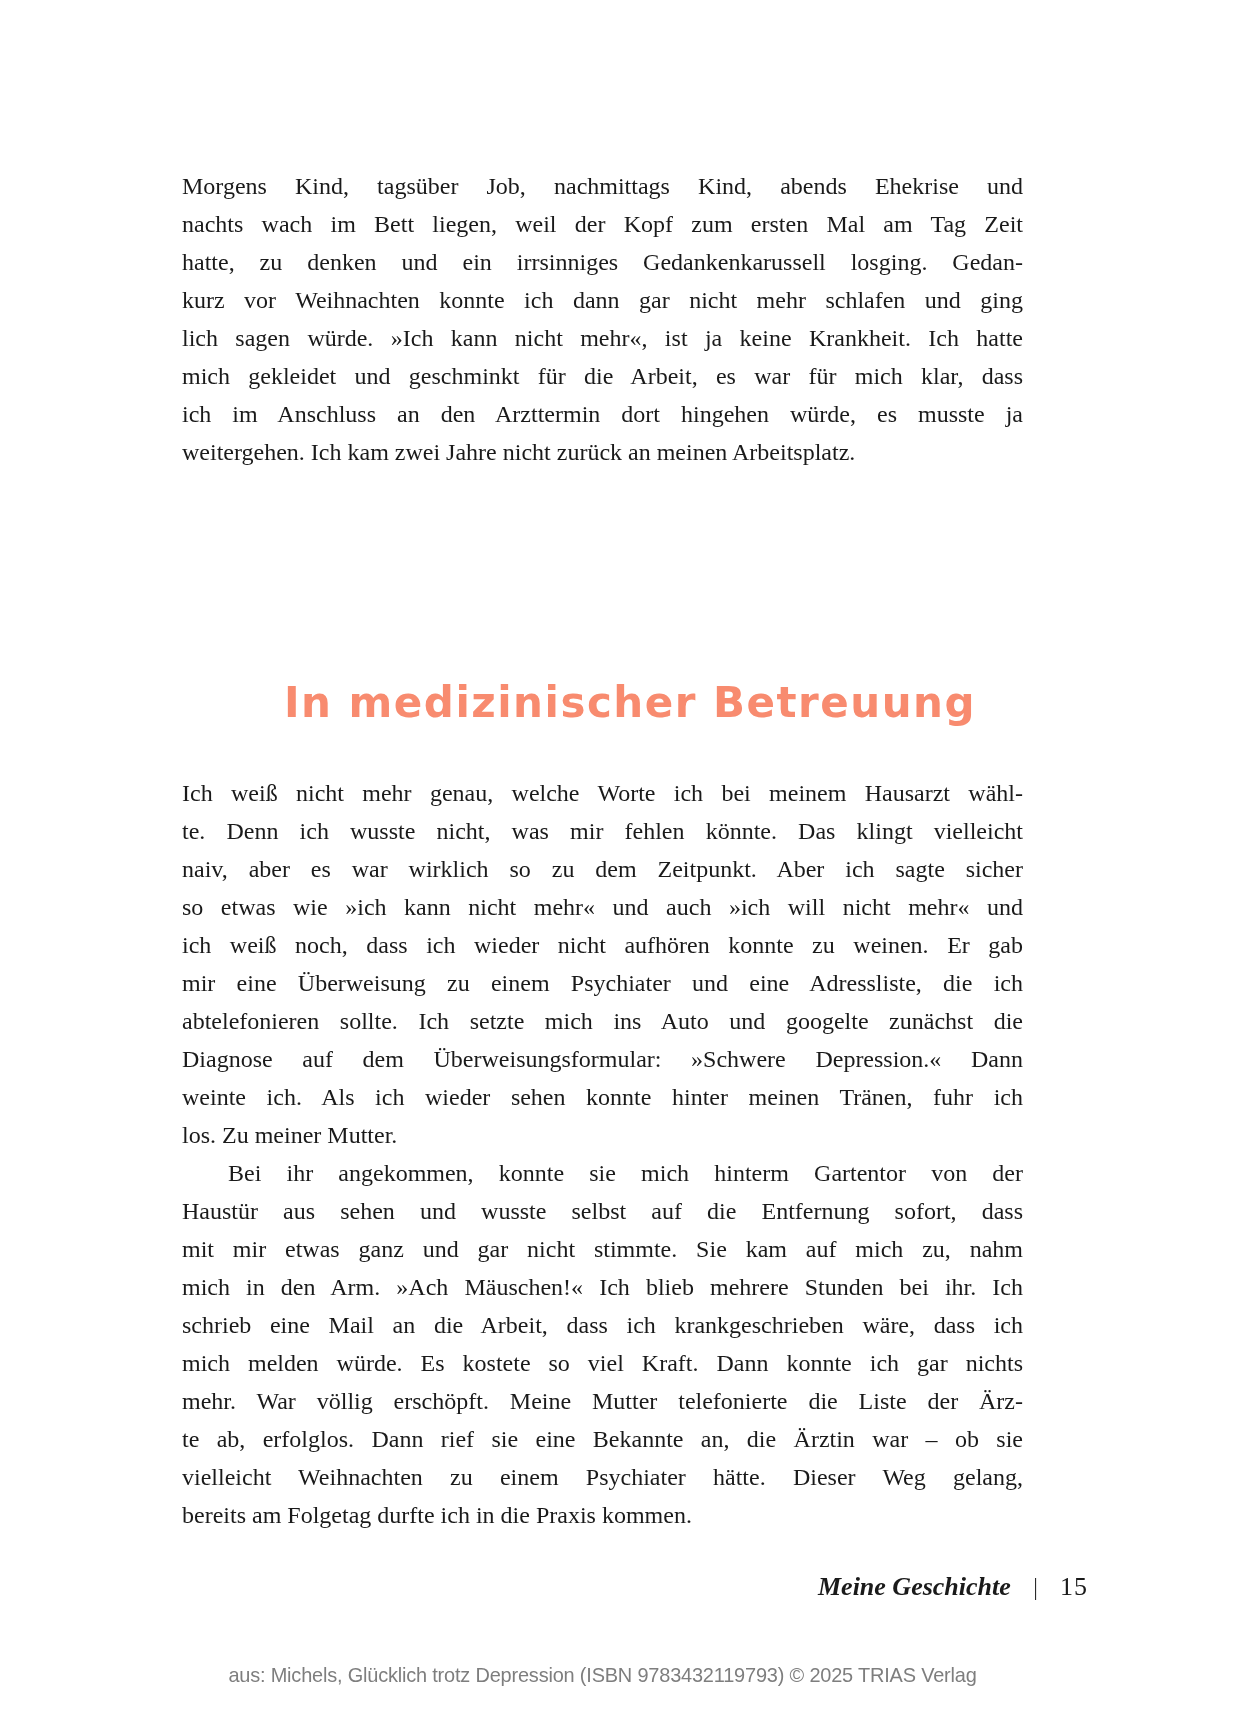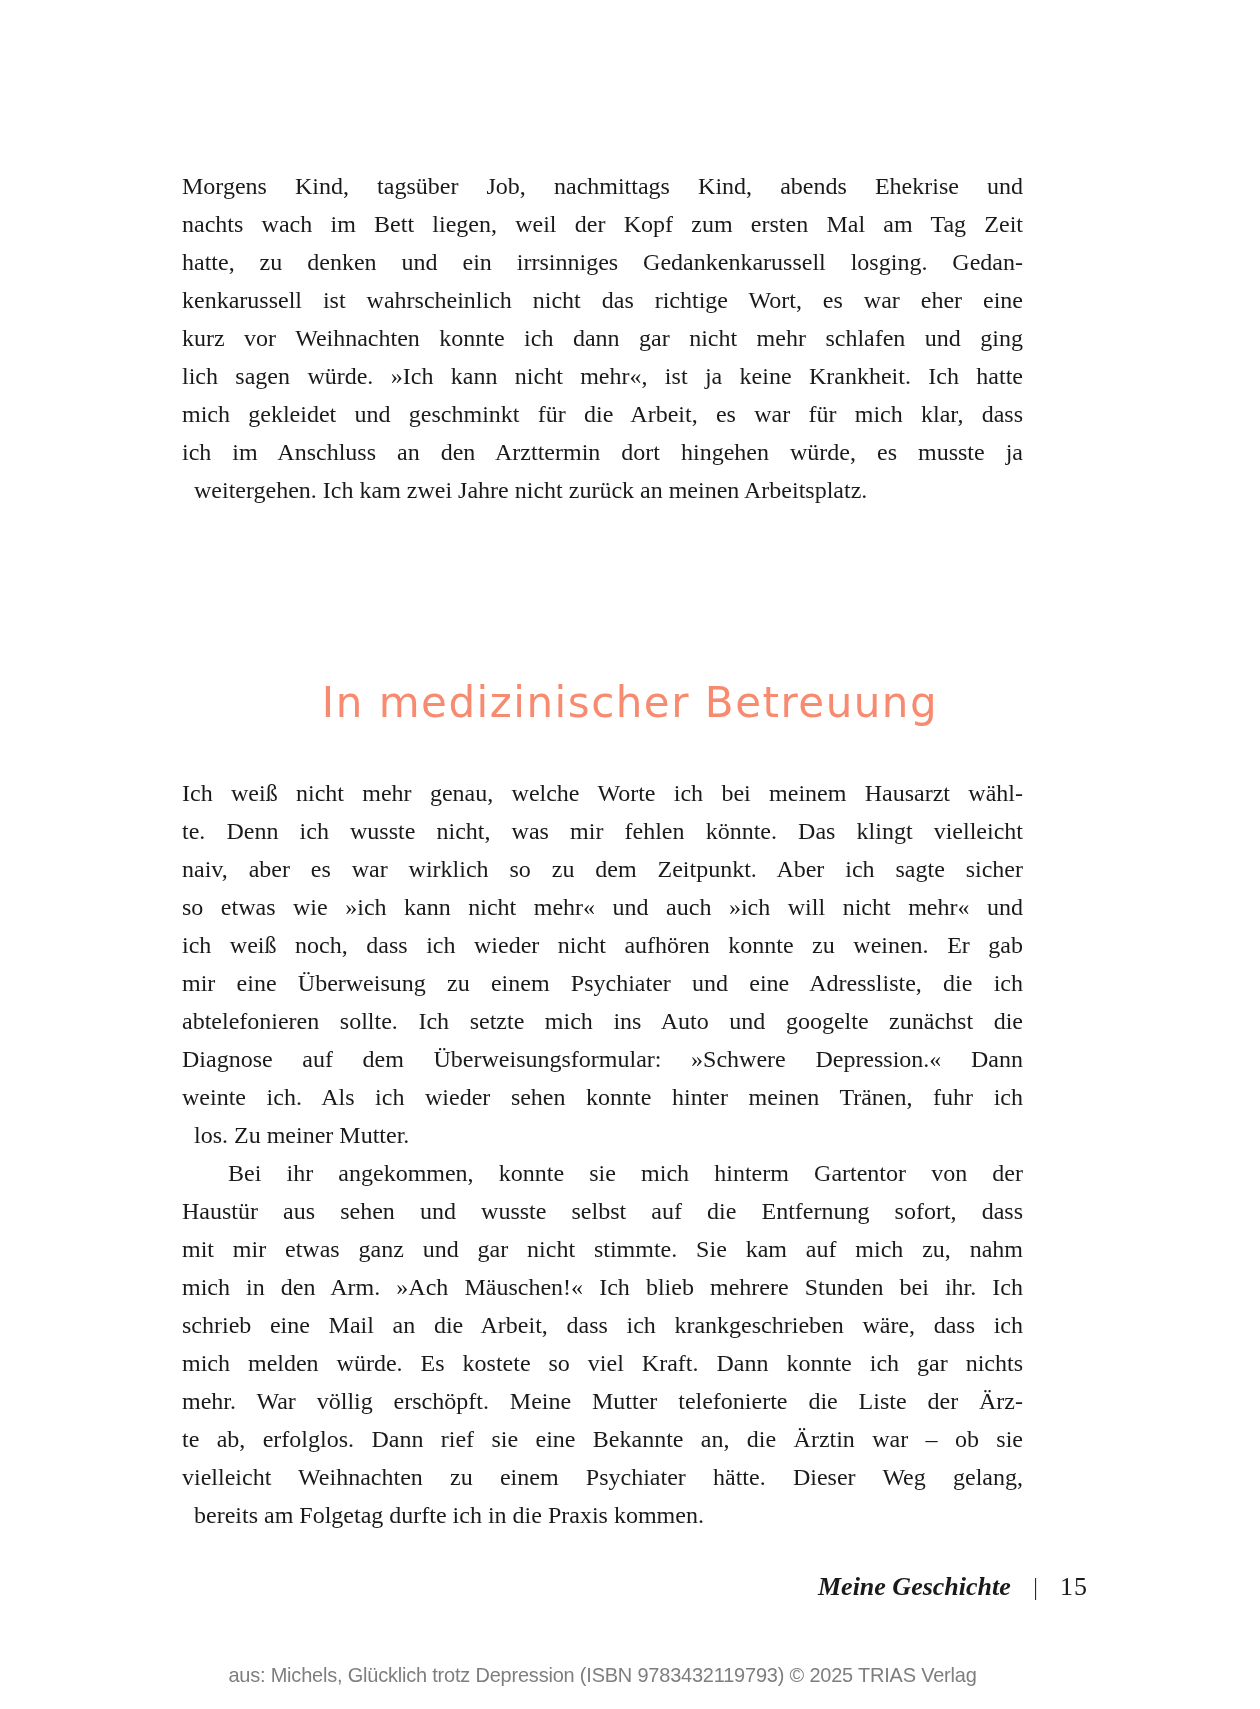--- a/index.html
+++ b/index.html
@@ -28,31 +28,31 @@
     color:var(--ink);
   }
   .p1{top:167px;}
   .p2{top:774px;}
   .p3{top:1154px;}
   .line{
     text-align:justify;
     text-align-last:justify;
     white-space:normal;
   }
-  .line.last{text-align-last:left;margin-left:12px;}
+  .line.last{text-align-last:left;}
   .line.indent{text-indent:46px;}
   .heading{
     position:absolute;
     top:678px;
     left:0;
     width:1260px;
     margin:0;
     text-align:center;
     font-family:"DejaVu Sans", sans-serif;
-    font-weight:400;
+    font-weight:700;
     font-size:42px;
     line-height:50px;
     letter-spacing:1.5px;
     color:var(--accent);
   }
   .footer{
     position:absolute;
     top:1572px;
     right:172px;
     display:flex;
@@ -91,21 +91,20 @@
 </style>
 </head>
 <body>
 
 <div class="page">
 
   <div class="textblock p1">
       <div class="line">Morgens Kind, tagsüber Job, nachmittags Kind, abends Ehekrise und</div>
       <div class="line">nachts wach im Bett liegen, weil der Kopf zum ersten Mal am Tag Zeit</div>
       <div class="line">hatte, zu denken und ein irrsinniges Gedankenkarussell losging. Gedan-</div>
-      <div class="line">kenkarussell ist wahrscheinlich nicht das richtige Wort, es war eher eine</div>
       <div class="line">kurz vor Weihnachten konnte ich dann gar nicht mehr schlafen und ging</div>
       <div class="line">lich sagen würde. »Ich kann nicht mehr«, ist ja keine Krankheit. Ich hatte</div>
       <div class="line">mich gekleidet und geschminkt für die Arbeit, es war für mich klar, dass</div>
       <div class="line">ich im Anschluss an den Arzttermin dort hingehen würde, es musste ja</div>
       <div class="line last">weitergehen. Ich kam zwei Jahre nicht zurück an meinen Arbeitsplatz.</div>
     </div>
 
   <h1 class="heading">In medizinischer Betreuung</h1>
 
   <div class="textblock p2">

